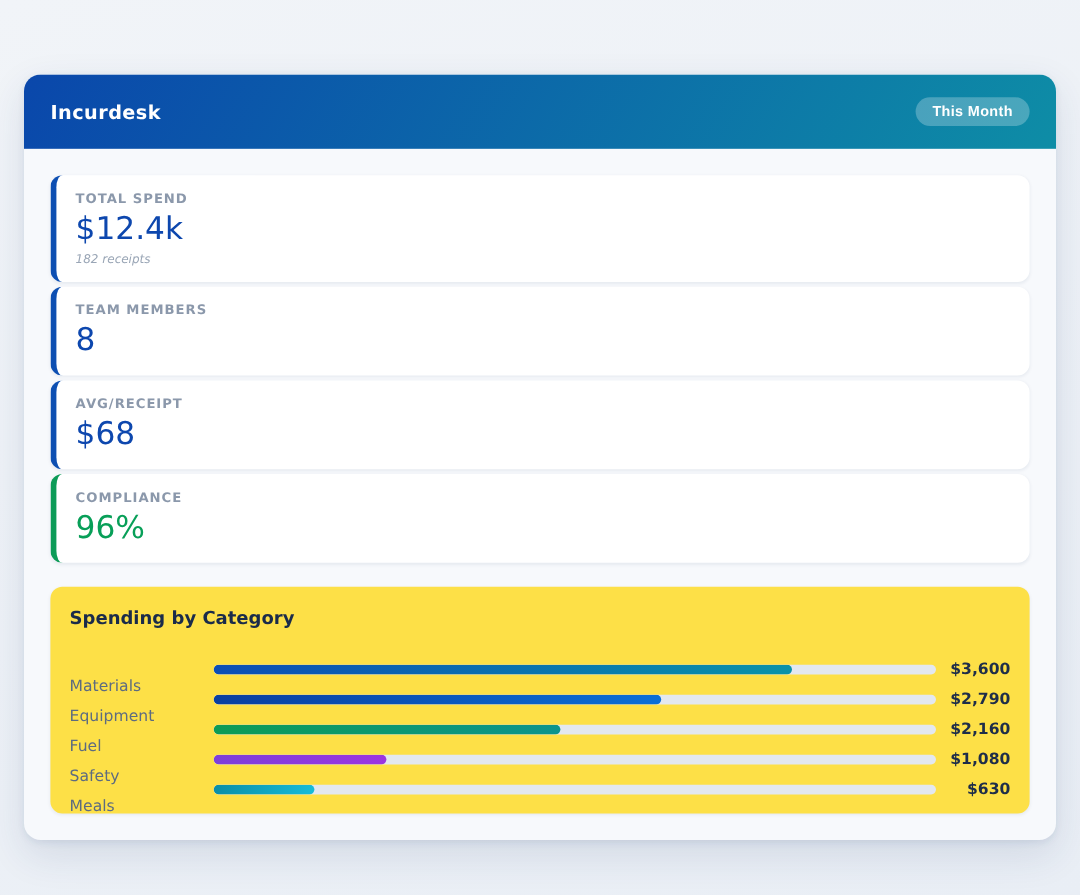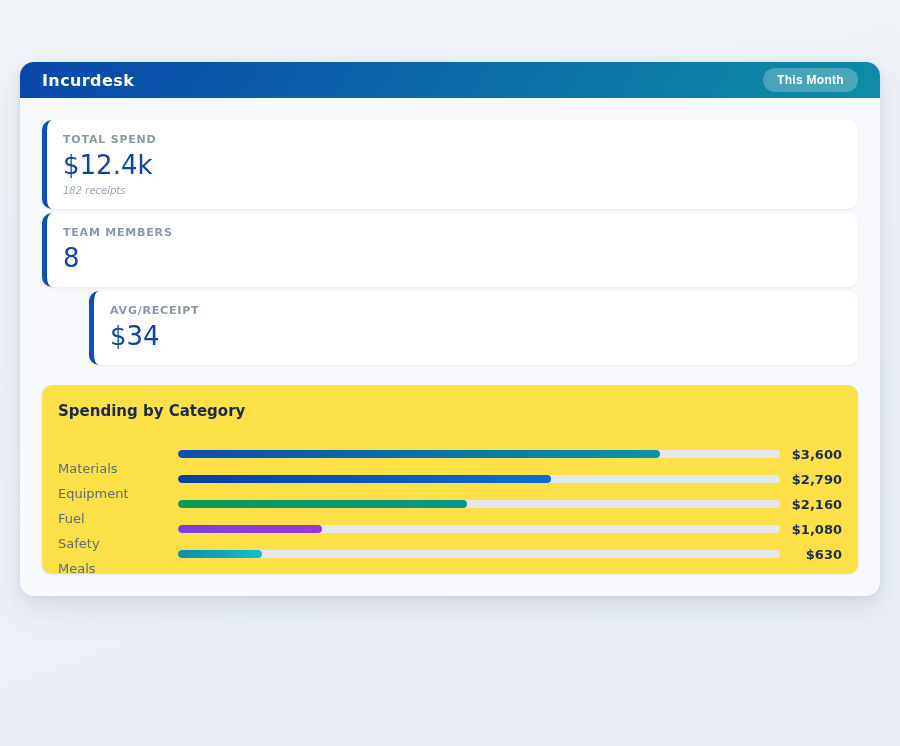--- a/index.html
+++ b/index.html
@@ -11,21 +11,21 @@
   }
   .app-card {
     width: 860px;
     margin: 62px auto 0 auto;
     background: #f7f9fc;
     border-radius: 14px;
     box-shadow: 0 12px 32px rgba(30, 60, 110, 0.12), 0 2px 6px rgba(30,60,110,0.08);
     overflow: hidden;
   }
   .app-header {
-    height: 36px;
+    height: 62px;
     display: flex;
     align-items: center;
     justify-content: space-between;
     padding: 16px 22px;
   }
   .app-title {
     color: #ffffff;
     font-size: 16px;
     font-weight: bold;
     letter-spacing: 0.4px;
@@ -126,23 +126,28 @@
     <div class="stats-section">
       <div class="stat-card" style="border-left-color: rgb(13, 79, 178);">
         <div class="stat-label">TOTAL SPEND</div>
         <div class="stat-value" style="color: rgb(13, 71, 174);">$12.4k</div>
         <div class="stat-sub">182 receipts</div>
       </div>
       <div class="stat-card" style="border-left-color: rgb(13, 79, 178);">
         <div class="stat-label">TEAM MEMBERS</div>
         <div class="stat-value" style="color: rgb(13, 71, 174);">8</div>
       </div>
-      <div class="stat-card" style="border-left-color: rgb(13, 79, 178); margin-left: 47px;">
+      <div class="stat-card" style="border-left-color: rgb(13, 79, 178);">
         <div class="stat-label">AVG/RECEIPT</div>
-        <div class="stat-value" style="color: rgb(13, 71, 174);">$34</div>
+        <div class="stat-value" style="color: rgb(13, 71, 174);">$68</div>
+
+      </div>
+      <div class="stat-card" style="border-left-color: rgb(12, 155, 87);">
+        <div class="stat-label">COMPLIANCE</div>
+        <div class="stat-value" style="color: rgb(8, 159, 88);">96%</div>
 
       </div>
     </div>
 
     <div class="chart-card">
       <div class="chart-title">Spending by Category</div>
       <div>
           <div class="chart-row">
             <div class="category-label">Materials</div>
             <div class="bar-track" style="background: rgb(227, 232, 239);">

